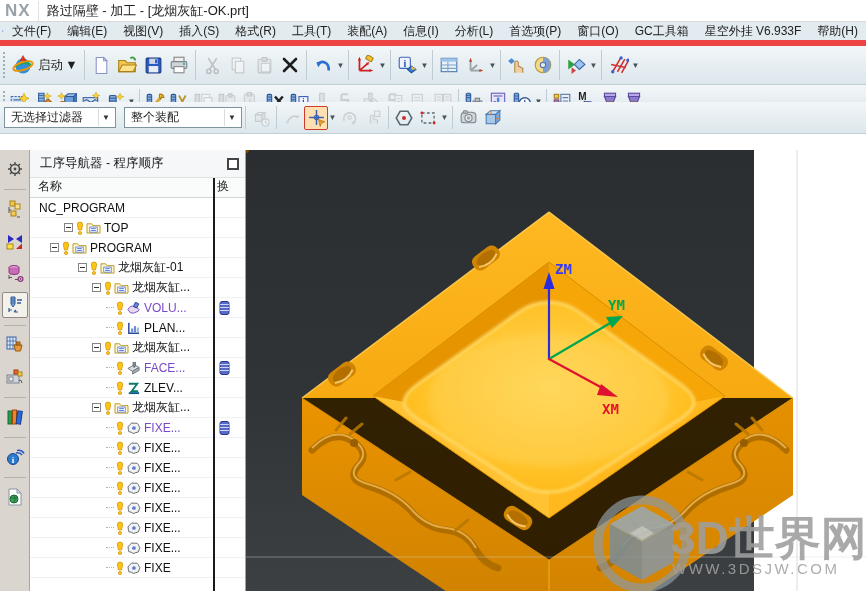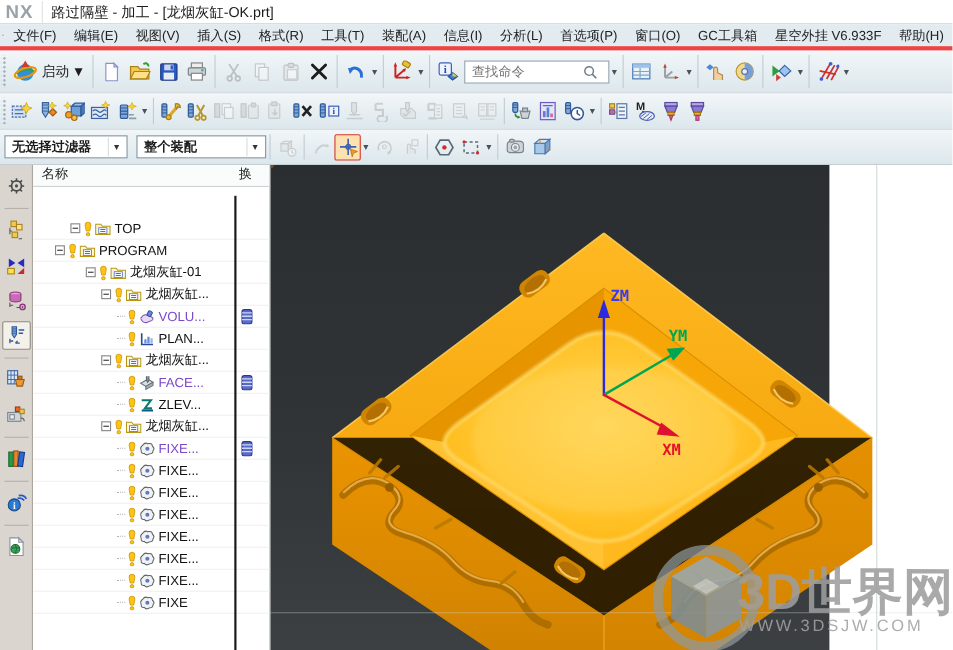--- a/index.html
+++ b/index.html
@@ -9,30 +9,30 @@
 
   
   #titlebar { position:absolute; left:0; top:0; width:866px; height:22px;
     background:#fff; border-bottom:1px solid #d9d9d9; display:flex; align-items:center; }
   #nxlogo { font-weight:bold; font-size:17px; letter-spacing:1px; color:#9aa2a8;
     padding:0 7px 0 5px; border-right:1px solid #e2e2e2; line-height:20px; }
   #wintitle { color:#1c1c1c; font-size:13px; padding-left:8px; }
 
   
   #menubar { position:absolute; left:0; top:22px; width:866px; height:24px;
-    background:#e2ebef; border-bottom:4px solid #ef4444; display:flex; align-items:center; }
+    background:#e2ebef; border-bottom:6px solid #ef4444; display:flex; align-items:center; }
   .menu-handle { width:14px; height:16px; margin-left:2px; }
   .menu-item { padding:3px 8px; color:#222; cursor:default; white-space:nowrap; }
 
   
   .toolbar { position:absolute; left:0; width:866px; display:flex; align-items:center;
     background:linear-gradient(#f2f6f8,#dce7ec); border-bottom:1px solid #c2cfd6; }
   #tb1 { top:46px; height:39px; }
   #tb2 { top:85px; height:33px; }
-  #tb3 { top:118px; height:32px;font-weight:bold; }
+  #tb3 { top:102px; height:32px; }
   .grip { width:5px; align-self:stretch; margin:4px 1px;
     background-image:radial-gradient(circle,#9fb0ba 1px,transparent 1.2px);
     background-size:4px 4px; background-position:1px 1px; }
   .sep { width:1px; align-self:stretch; margin:4px 3px; background:#bfccd3; }
   .tb { width:26px; height:26px; display:flex; align-items:center; justify-content:center;
     border:1px solid transparent; border-radius:2px; }
   #tb2 .tb,#tb3 .tb { width:24px; height:24px; }
   .tb.dis { opacity:.38; filter:grayscale(.9); }
   .tb.hilite { background:#ffe0b0; border:1px solid #d03a2a; }
   .caret { width:9px; height:24px; display:flex; align-items:center; justify-content:center;
@@ -213,27 +213,20 @@
     <div class="caret">▼</div>
     <div class="sep"></div>
     <div class="tb">
         <svg width="20" height="20" viewBox="0 0 18 18">
           <rect x="2" y="2" width="10" height="10" rx="1.5" fill="#eef3fd" stroke="#3f62b8"></rect>
           <text x="7" y="10.5" font-size="9" font-weight="bold" fill="#2a4daa" text-anchor="middle" font-family="Liberation Serif,serif">i</text>
           <polygon points="13,10 17,13 13,16 9.5,13" fill="#3a7fd4" stroke="#23549a"></polygon>
           <polygon points="13,10 17,13 13,13" fill="#f3c63a"></polygon>
         </svg>
       </div>
-    <div id="findbox">
-      <input placeholder="查找命令" style="">
-      <svg width="15" height="15" viewBox="0 0 16 16">
-          <circle cx="7" cy="7" r="4.2" fill="none" stroke="#6d7d8a" stroke-width="1.4"></circle>
-          <path d="M10,10 L14,14" stroke="#6d7d8a" stroke-width="1.6"></path>
-        </svg>
-    </div>
     <div class="caret">▼</div>
     <div class="sep"></div>
     <div class="tb">
         <svg width="20" height="20" viewBox="0 0 18 18">
           <rect x="2" y="3" width="14" height="12" fill="#eaf1f8" stroke="#4a7ab5"></rect>
           <rect x="2" y="3" width="14" height="3" fill="#9ec3e8"></rect>
           <path d="M2,9 h14 M2,12 h14 M8,6 v9" stroke="#7da6cc" stroke-width="1"></path>
         </svg>
       </div>
     <div class="tb">
@@ -648,26 +641,34 @@
           <svg width="20" height="20" viewBox="0 0 20 20">
             <path d="M4,2 h8 l4,4 v12 H4 Z" fill="#fff" stroke="#8a93a0"></path>
             <path d="M12,2 l4,4 h-4 Z" fill="#dfe4ea" stroke="#8a93a0"></path>
             <circle cx="9" cy="12" r="4" fill="#3aa05a" stroke="#1a6a30"></circle>
             <path d="M5.5,11 h7 M9,8.5 a6,6 0 0 1 0,7" stroke="#1a6a30" stroke-width=".8" fill="none"></path>
           </svg>
         </div>
     </div>
 
     <div id="navigator">
+      <div id="navheader">
+        <span class="t">工序导航器 - 程序顺序</span>
+        <span class="pinbox"></span>
+      </div>
       <div id="colhdr">
         <span class="c1">名称</span>
         <span class="c2">换</span>
       </div>
       <div id="coldivider"></div>
       <div id="treerows">
+          <div class="trow">
+            <span style="flex:none;width:6px"></span>
+            <span class="lbl">NC_PROGRAM</span>
+          </div>
           <div class="trow">
             <span style="flex:none;width:34px"></span>
             <span class="expander"></span>
             <span style="flex:none;display:flex;margin-right:2px">
               <svg width="8" height="14" viewBox="0 0 8 14">
                 <path d="M4,1 q3,0 2.6,3 l-1,5 h-3.2 l-1,-5 Q1,1 4,1" fill="#ffc413" stroke="#c89200" stroke-width=".7"></path>
                 <circle cx="4" cy="12" r="1.6" fill="#ffc413" stroke="#c89200" stroke-width=".7"></circle>
               </svg>
             </span>
             <span style="flex:none;display:flex">

